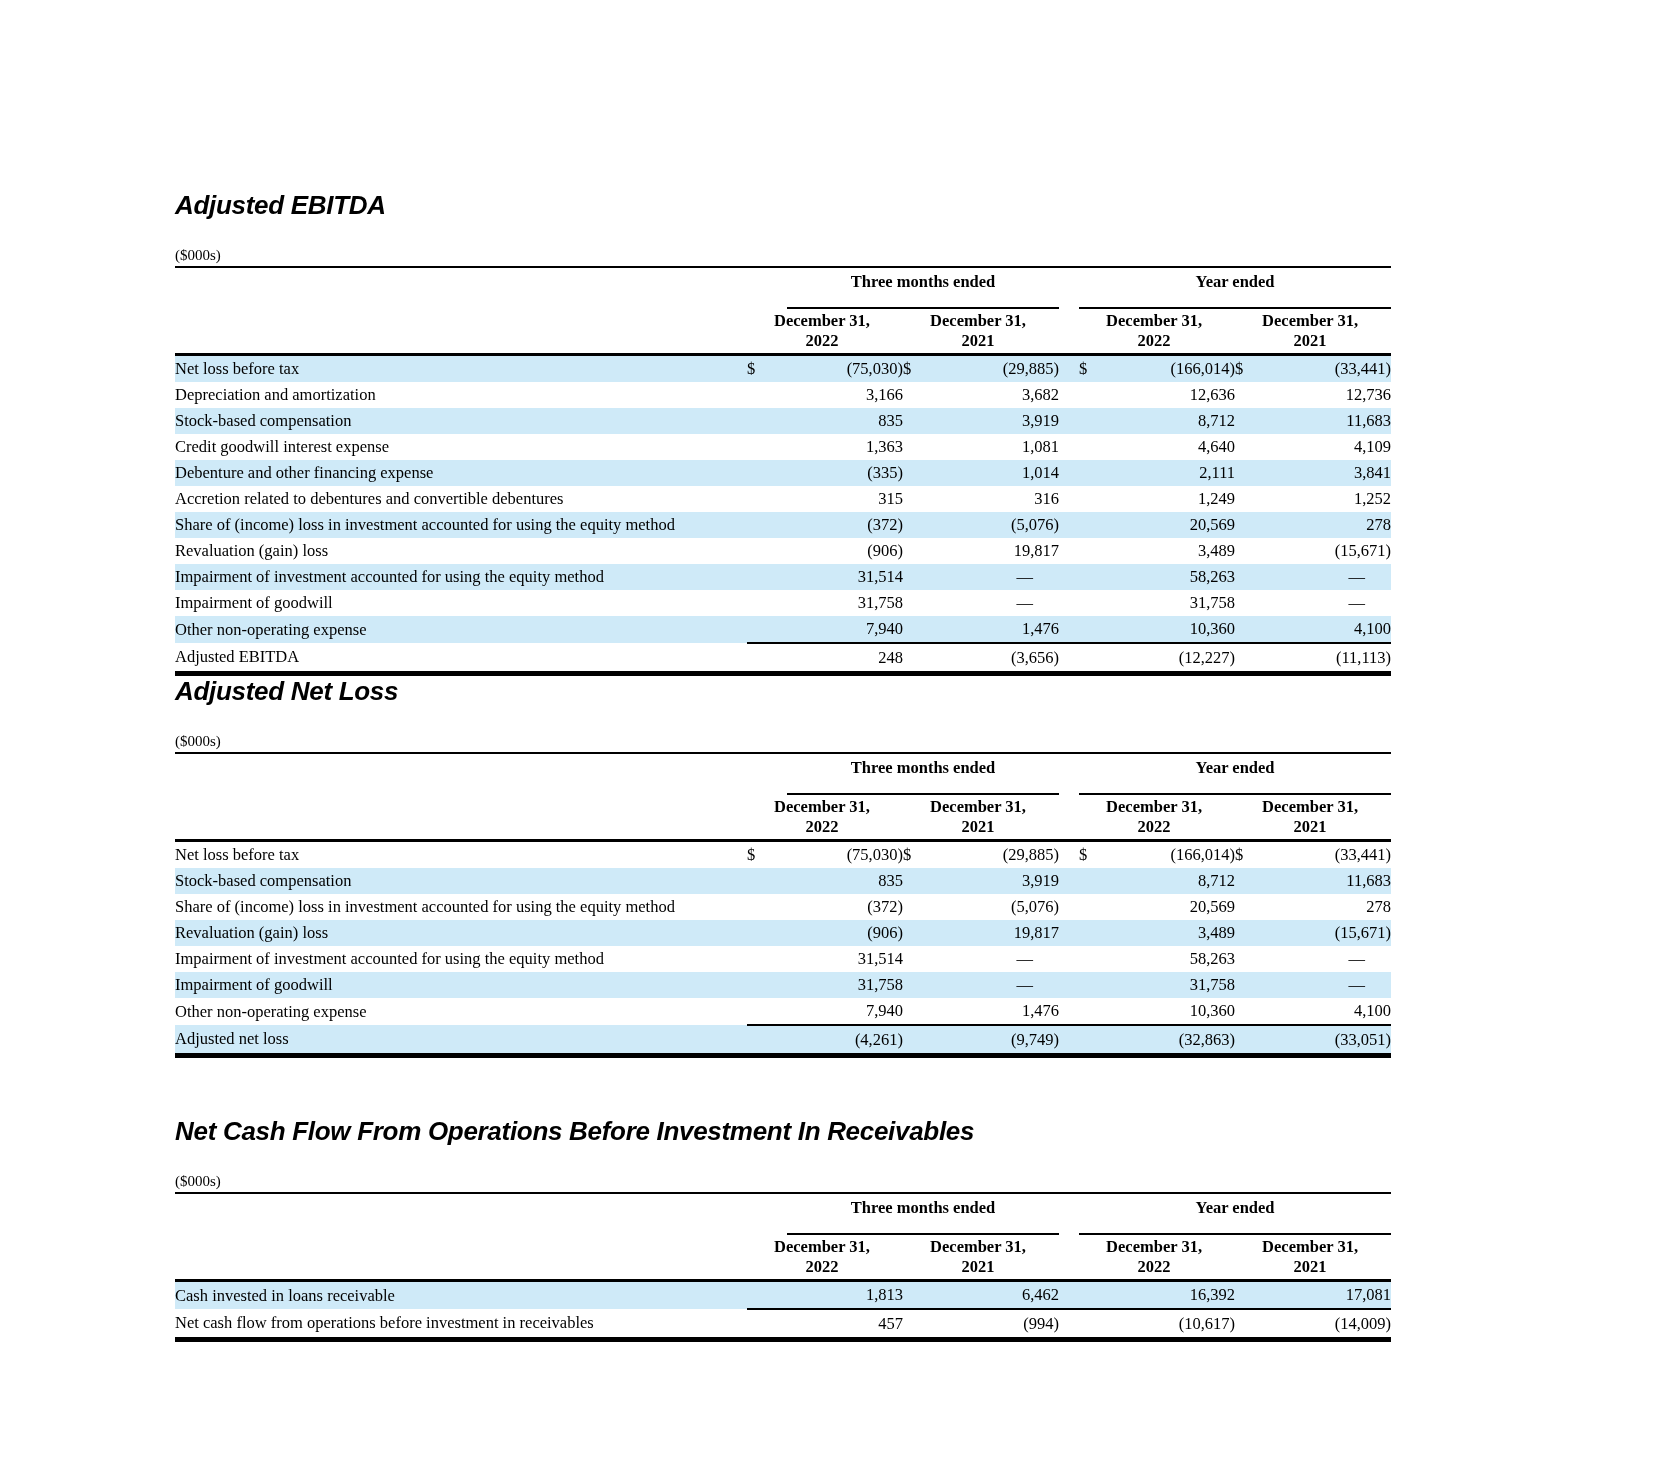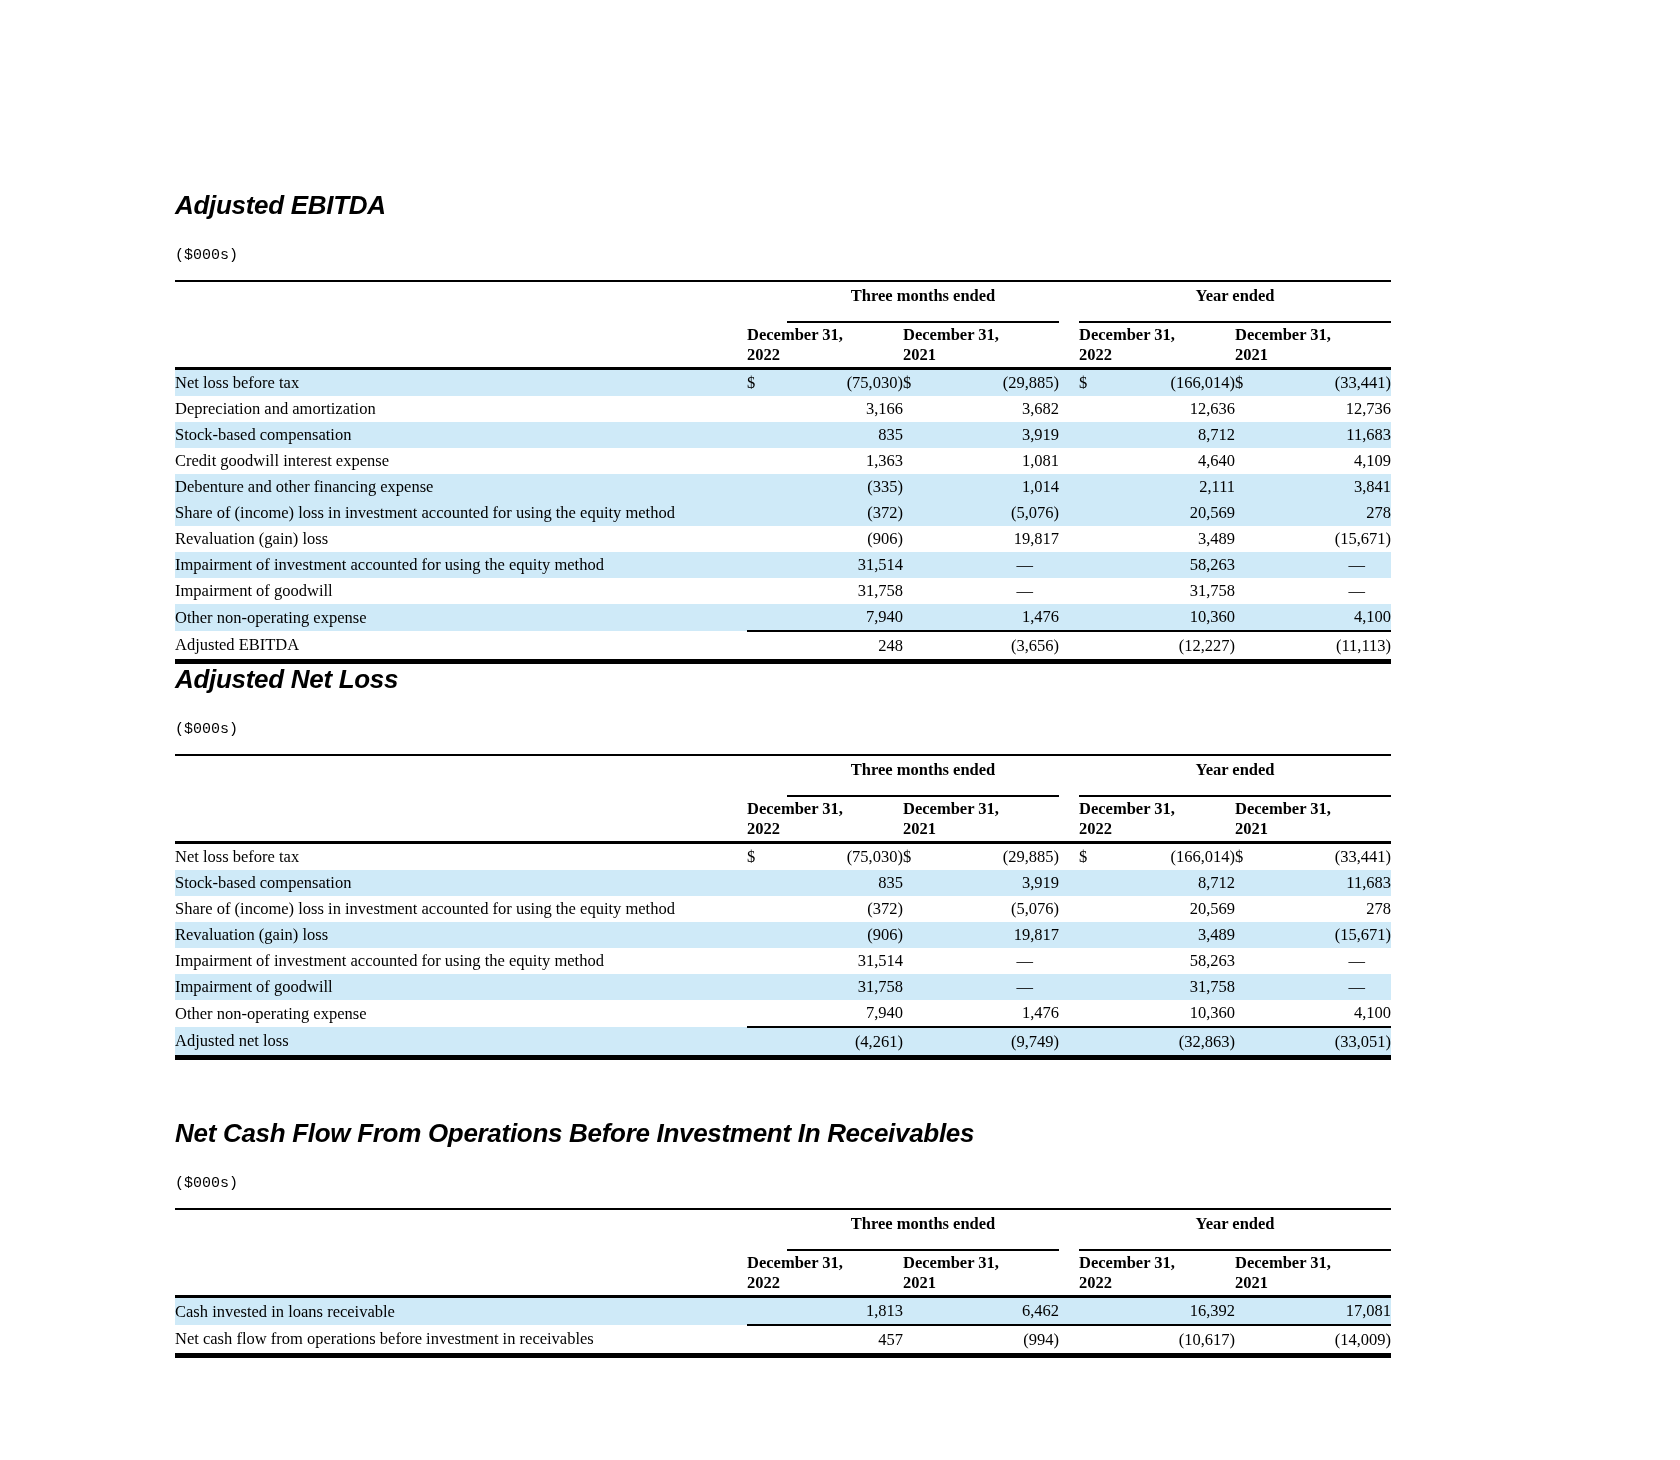--- a/index.html
+++ b/index.html
@@ -5,38 +5,38 @@
   html,body{margin:0;padding:0;background:#ffffff;}
   body{width:1680px;height:1460px;overflow:hidden;color:#000;
        font-family:"Liberation Serif", serif;}
   .page{padding:190px 274px 0 175px;}
   .fin-section{width:1216px;}
   .sec-gap-2{}
   .sec-gap-3{margin-top:58px;}
   .title{margin:0;font-family:"Liberation Sans", sans-serif;
          font-style:italic;font-weight:bold;font-size:26px;line-height:31px;
          letter-spacing:-0.3px;color:#000;}
-  .unit{margin-top:26px;font-size:15px;line-height:17px;padding-bottom:16px;
-        border-bottom:2px solid #000;font-family:Liberation Mono, monospace;}
+  .unit{margin-top:26px;font-size:15px;line-height:17px;padding-bottom:2px;
+        border-bottom:2px solid #000;}
   table.fin{border-collapse:collapse;table-layout:fixed;width:1216px;
             margin-top:4px;font-size:16.5px;}
   .c-lbl{width:572px}.c-cur{width:30px}.c-val{width:126px}.c-sp{width:20px}
   .fin td,.fin th{padding:0;height:26px;vertical-align:middle;font-weight:normal;
                   overflow:hidden;white-space:nowrap;}
   .lbl{text-align:left;padding-left:3px;}
   .cur{text-align:left;padding-left:4px;}
   .val{text-align:right;padding-right:6px;}
   .val.dash{padding-right:26px;}
   tr.shaded{background:#cfeaf8;}
   .group-row td,.group-row th{height:30px;vertical-align:bottom;}
   .grp-text{display:block;text-align:center;font-weight:bold;
             padding-bottom:15px;border-bottom:2px solid #000;}
   .grp1 .grp-text{margin-left:40px;}
   .date-row th{font-weight:bold;vertical-align:bottom;height:42px;padding-bottom:2px;}
-  .date-row div{line-height:20px;text-align:left;padding-right:6px;}
+  .date-row div{line-height:20px;text-align:center;padding-right:6px;}
   .hline{border-bottom:3px solid #000;}
   tr.subline .cur,tr.subline .val,tr.subline .sp{border-bottom:2px solid #000;}
   tr.total td{border-bottom:5px solid #000;height:27px;}
 </style>
 </head>
 <body>
 
 <div class="page">
 
   <section class="fin-section">
@@ -139,20 +139,32 @@
             <td class="cur"></td>
             <td class="val">(335)</td>
             <td class="cur"></td>
             <td class="val">1,014</td>
             <td class="sp"></td>
             <td class="cur"></td>
             <td class="val">2,111</td>
             <td class="cur"></td>
             <td class="val">3,841</td>
           </tr>
+          <tr class="">
+            <td class="lbl">Accretion related to debentures and convertible debentures</td>
+            <td class="cur"></td>
+            <td class="val">315</td>
+            <td class="cur"></td>
+            <td class="val">316</td>
+            <td class="sp"></td>
+            <td class="cur"></td>
+            <td class="val">1,249</td>
+            <td class="cur"></td>
+            <td class="val">1,252</td>
+          </tr>
           <tr class="shaded">
             <td class="lbl">Share of (income) loss in investment accounted for using the equity method</td>
             <td class="cur"></td>
             <td class="val">(372)</td>
             <td class="cur"></td>
             <td class="val">(5,076)</td>
             <td class="sp"></td>
             <td class="cur"></td>
             <td class="val">20,569</td>
             <td class="cur"></td>

